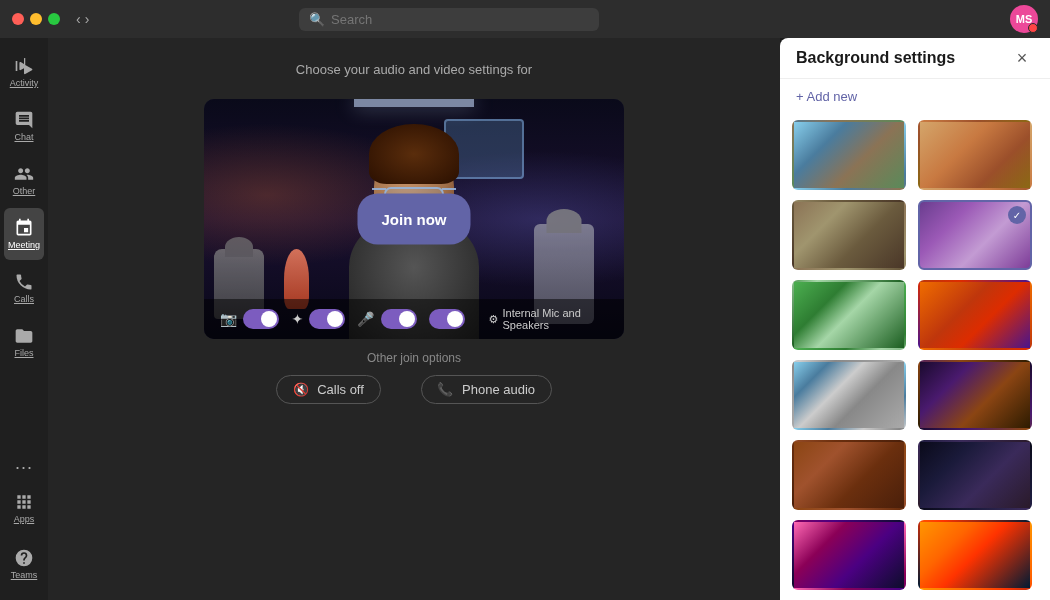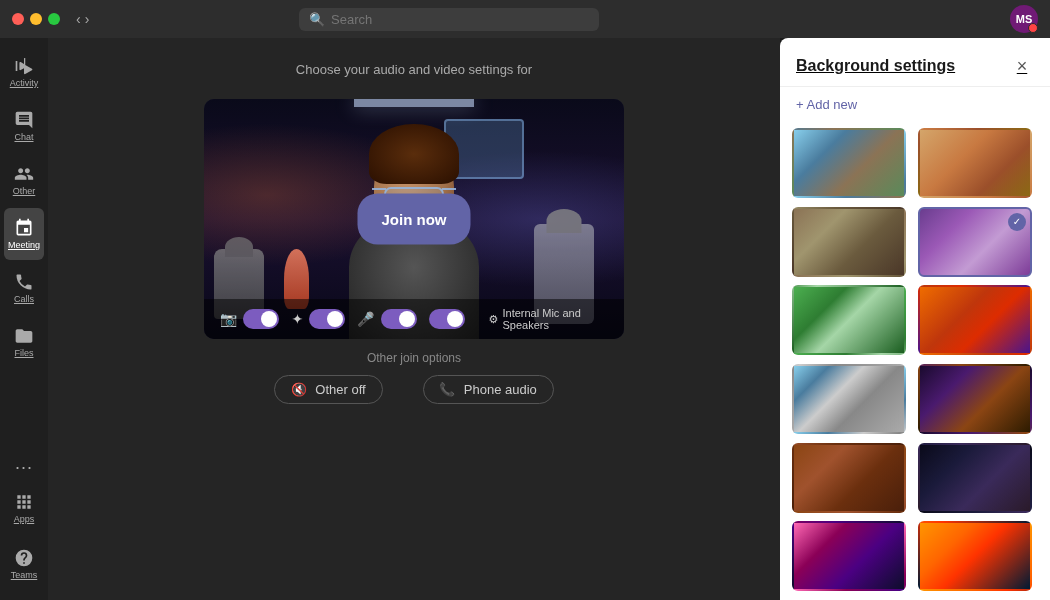--- a/index.html
+++ b/index.html
@@ -65,21 +65,21 @@
       outline: none;
       color: #ccc;
       font-size: 13px;
       width: 100%;
     }
     .search-icon-svg { color: #aaa; font-size: 13px; }
     .avatar-badge {
       width: 28px;
       height: 28px;
       border-radius: 50%;
-      background: #701a75;
+      background: #ec4899;
       display: flex;
       align-items: center;
       justify-content: center;
       color: white;
       font-size: 11px;
       font-weight: bold;
       margin-left: auto;
       position: relative;
     }
     .avatar-badge::after {
@@ -430,23 +430,22 @@
       border-radius: 8px 0 0 0;
       display: flex;
       flex-direction: column;
       flex-shrink: 0;
       overflow: hidden;
     }
     .bg-settings-header {
       display: flex;
       align-items: center;
       justify-content: space-between;
-      padding: 16px 16px 8px;
+      padding: 8px 16px 8px;
       border-bottom: 1px solid #eee;
-      text-decoration: underline;
     }
     .bg-settings-title {
       font-size: 16px;
       font-weight: 600;
       color: #1a1a1a;
     }
     .close-btn {
       background: none;
       border: none;
       font-size: 18px;
@@ -650,21 +649,21 @@
           <span>Internal Mic and Speakers</span>
         </div>
       </div>
     </div>
 
     <div class="other-options">
       <div class="label">Other join options</div>
       <div class="audio-options">
         <button class="audio-option">
           <span>🔇</span>
-          <span>Other off</span>
+          <span>Calls off</span>
         </button>
         <button class="audio-option">
           <span>📞</span>
           <span>Phone audio</span>
         </button>
       </div>
     </div>
   </div>
 
   <div class="bg-settings">

